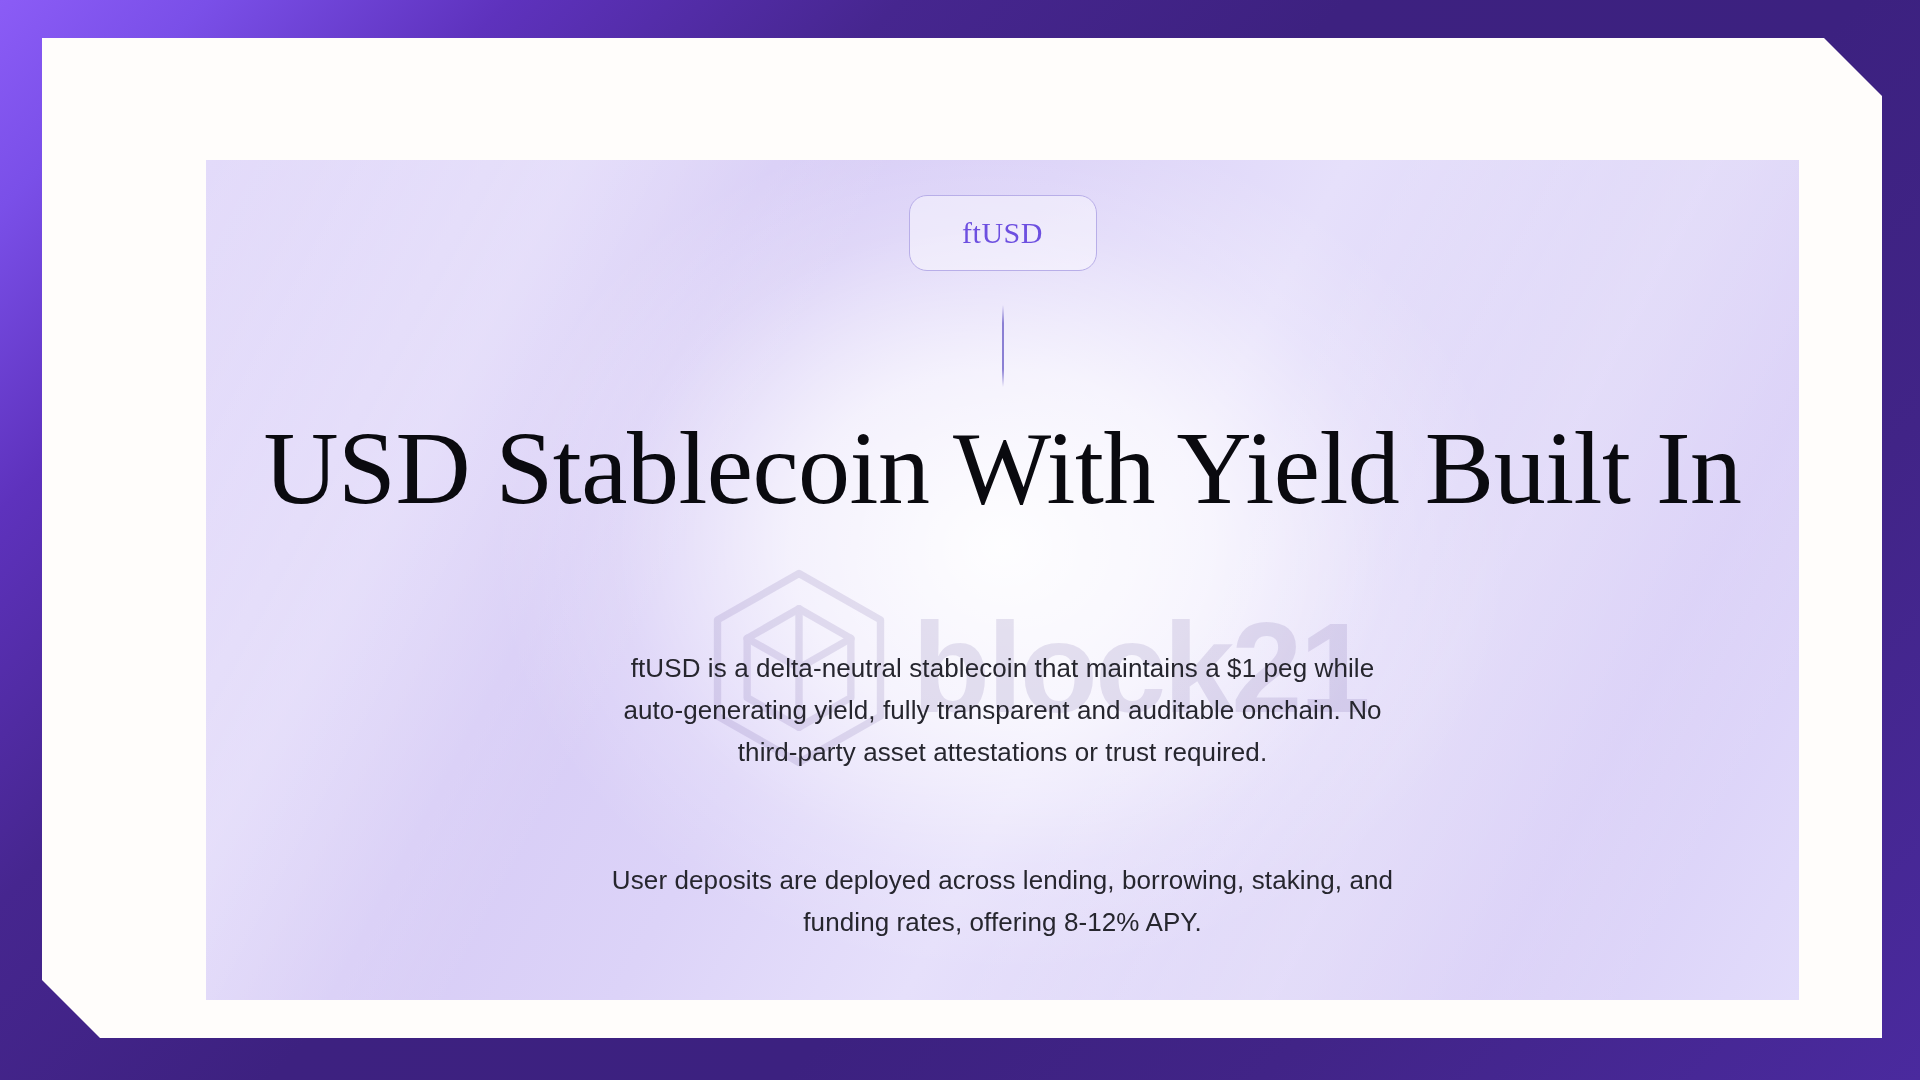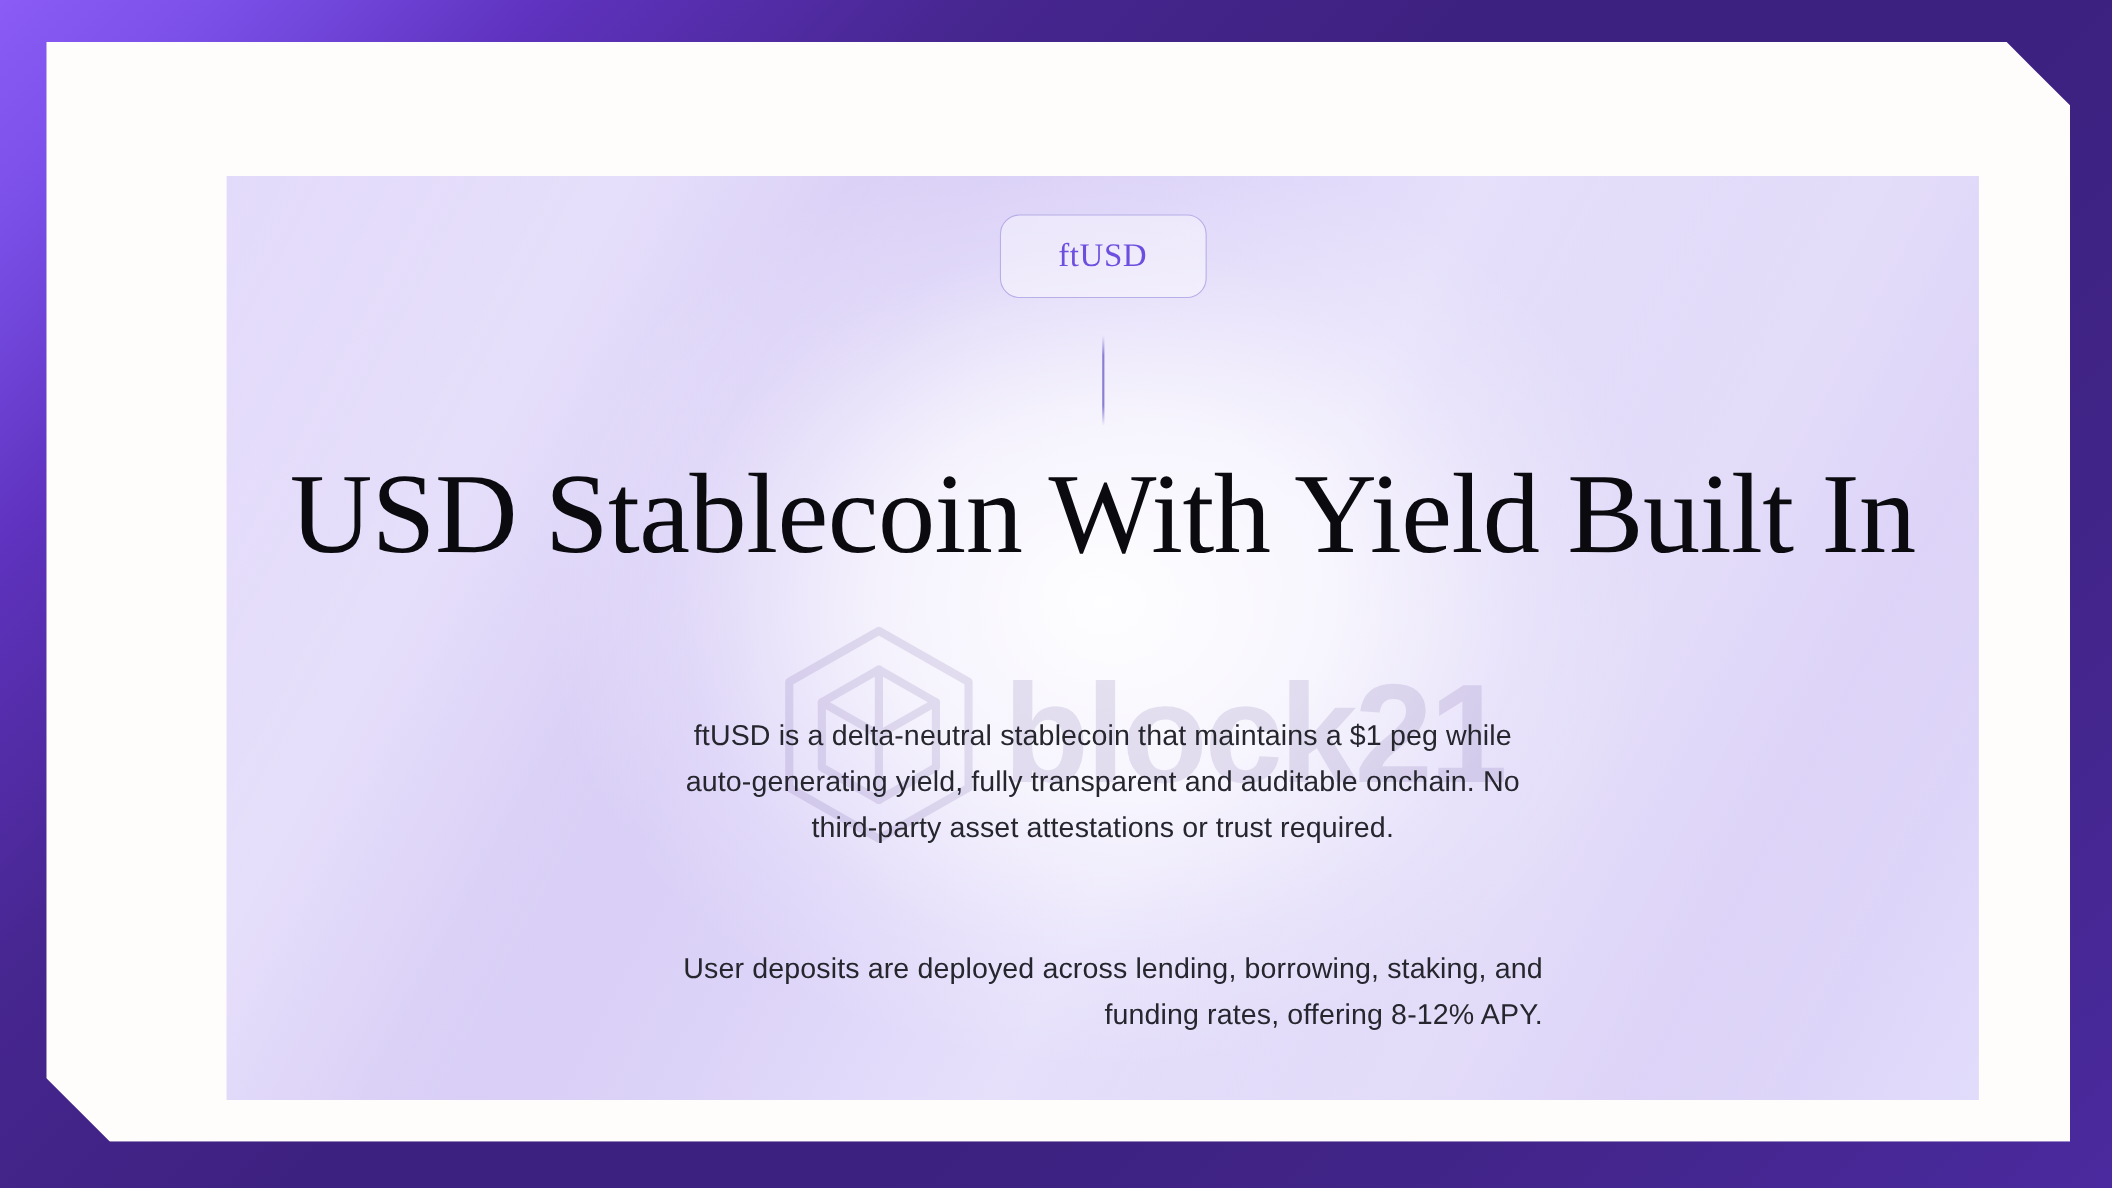--- a/index.html
+++ b/index.html
@@ -174,21 +174,21 @@
 
   .para {
     text-align: center;
     color: #26262e;
     font-size: 26px;
     line-height: 1.62;
     max-width: 800px;
     letter-spacing: 0.1px;
   }
   .para-primary   { margin-top: 55px; }
-  .para-secondary { margin-top: 60px; text-align: right; }
+  .para-secondary { margin-top: 60px; }
 </style>
 </head>
 <body>
 
 <div class="backdrop"></div>
 
 <div class="card">
 
   <div class="panel">
 

